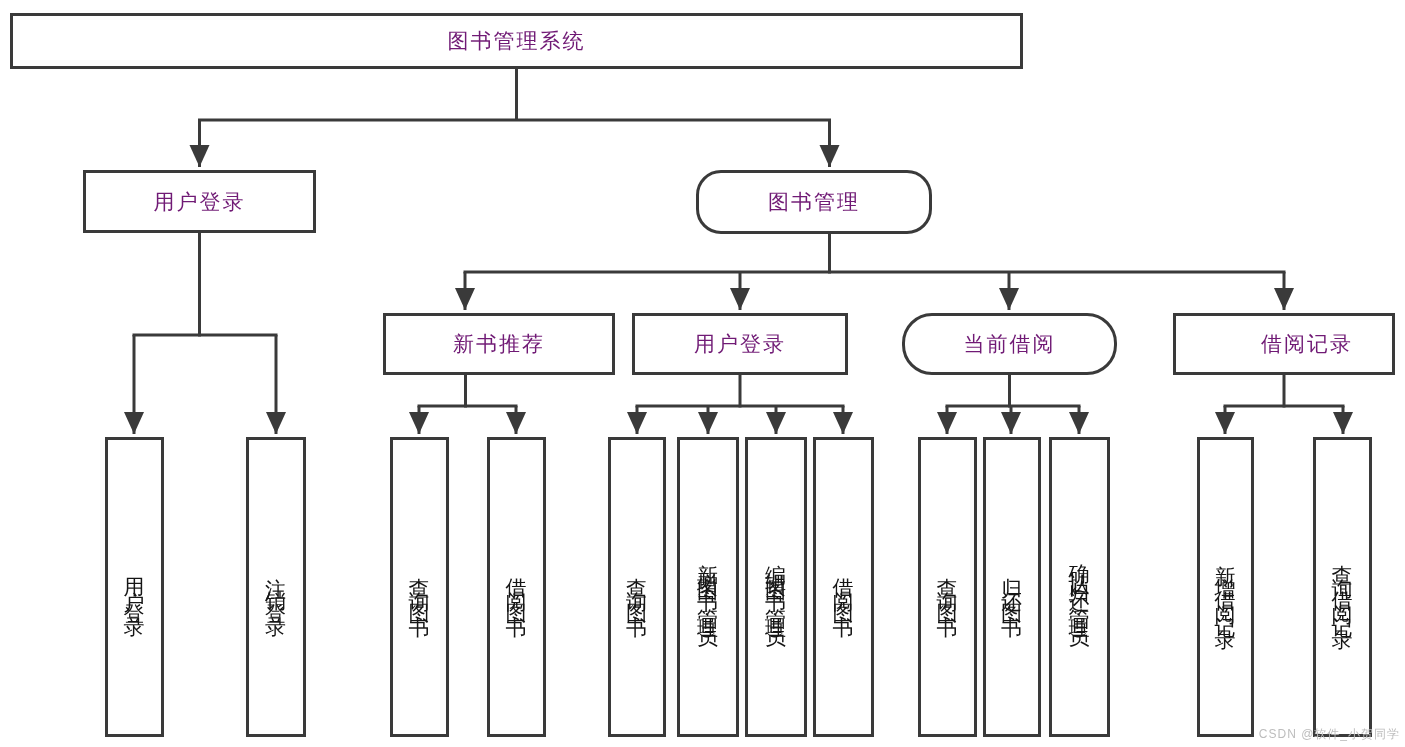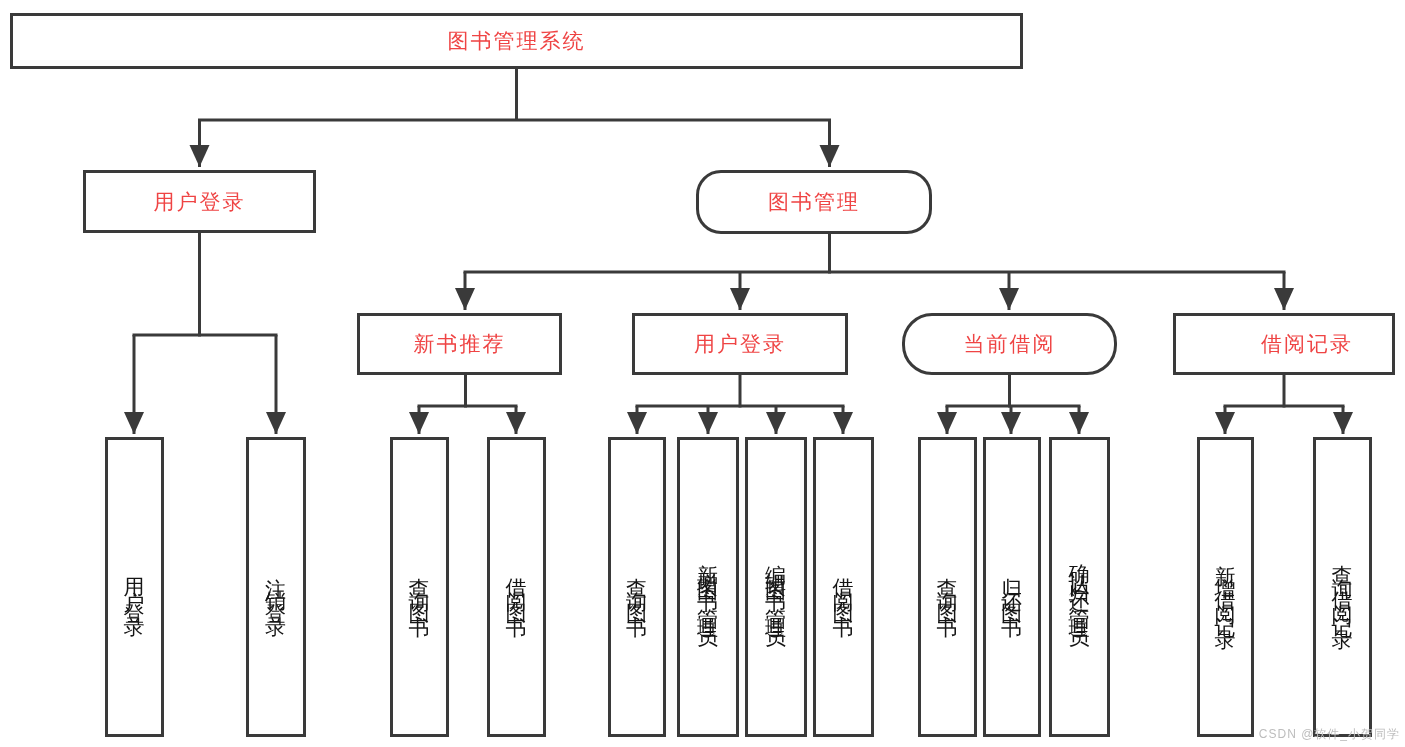--- a/index.html
+++ b/index.html
@@ -24,31 +24,31 @@
     pointer-events: none;
   }
   .node {
     position: absolute;
     box-sizing: border-box;
     border: 3px solid #3a3a3a;
     background: #ffffff;
     display: flex;
     align-items: center;
     justify-content: center;
-    color: #ef4444;
+    color: #701a75;
     font-size: 21px;
     letter-spacing: 2px;
     text-align: center;
     z-index: 2;
   }
   .node--root   { left: 10px;  top: 13px;  width: 1013px; height: 56px; }
   .node--l2a    { left: 83px;  top: 170px; width: 233px;  height: 63px; }
   .node--l2b    { left: 696px; top: 170px; width: 236px;  height: 64px; border-radius: 25px; }
   .node--l3     { top: 313px; height: 62px; }
-  .node--l3a    { left: 357px;  width: 205px; }
+  .node--l3a    { left: 383px;  width: 232px; }
   .node--l3b    { left: 632px;  width: 216px; }
   .node--l3c    { left: 902px;  width: 215px; border-radius: 30px; }
   .node--l3d    { left: 1173px; width: 222px; padding-left: 46px; }
   .leaf {
     position: absolute;
     top: 437px;
     height: 300px;
     box-sizing: border-box;
     border: 3px solid #3a3a3a;
     background: #ffffff;

